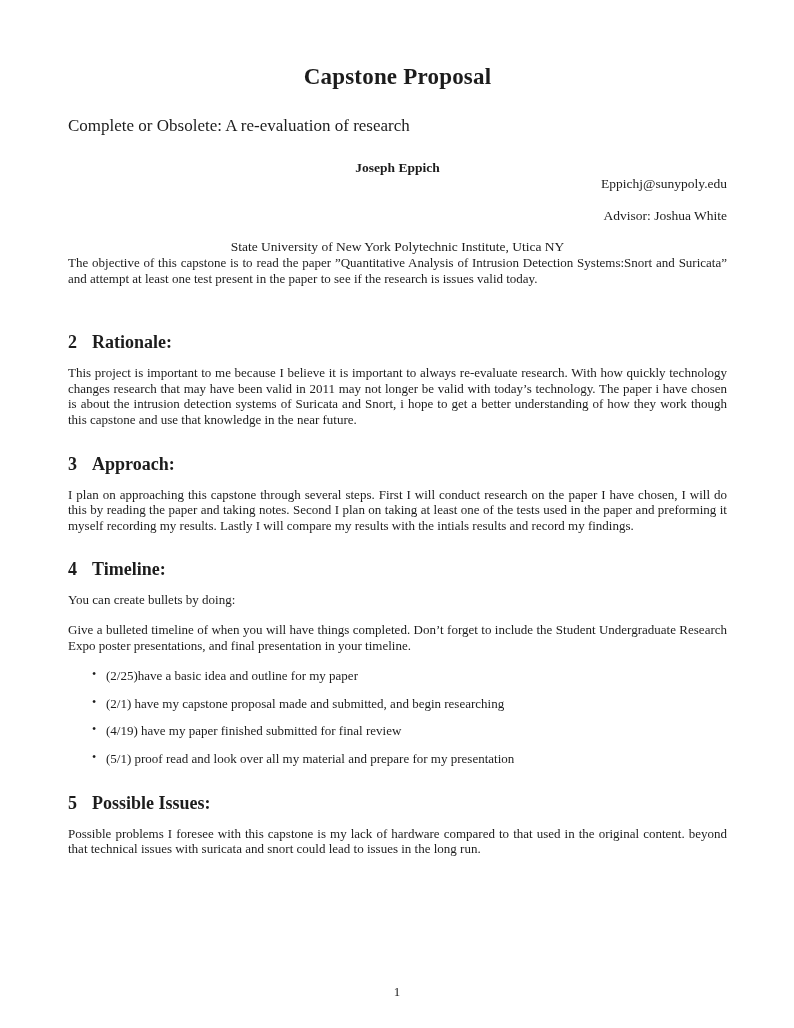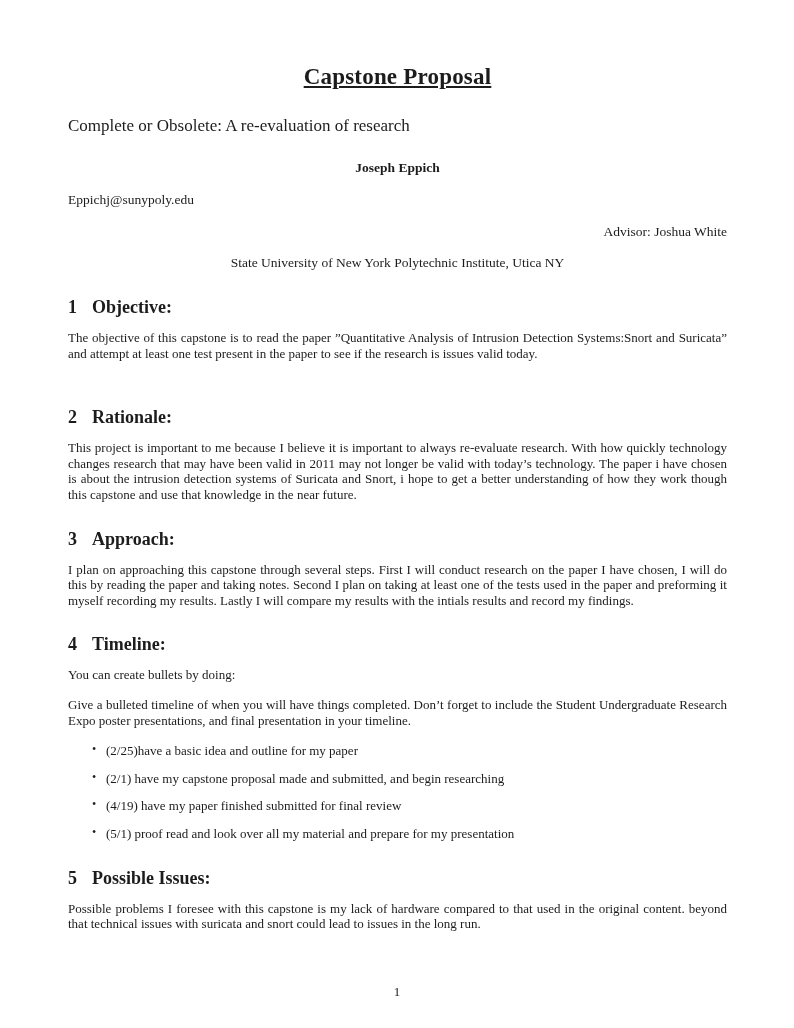--- a/index.html
+++ b/index.html
@@ -19,37 +19,36 @@
   }
   .content {
     padding: 64px 67px 0 68px;
   }
   .doc-title {
     font-size: 23px;
     font-weight: bold;
     text-align: center;
     margin: 0 0 26px 0;
     letter-spacing: 0.2px;
-    text-decoration: underline;
   }
   .doc-subtitle {
     font-size: 17px;
     font-weight: normal;
     margin: 0 0 24px 0;
   }
   .author-name {
     font-size: 13.5px;
     font-weight: bold;
     text-align: center;
-    margin: 16px;
+    margin: 0;
     line-height: 16px;
   }
   .author-email {
     font-size: 13.5px;
-    text-align: left;
+    text-align: right;
     margin: 0 0 16px 0;
     line-height: 16px;
   }
   .advisor {
     font-size: 13.5px;
     text-align: right;
     margin: 0 0 15px 0;
     line-height: 16px;
   }
   .institution {
@@ -116,23 +115,20 @@
 
     <h1 class="doc-title">Capstone Proposal</h1>
     <h2 class="doc-subtitle">Complete or Obsolete: A re-evaluation of research</h2>
 
     <p class="author-name">Joseph Eppich</p>
     <p class="author-email">Eppichj@sunypoly.edu</p>
     <p class="advisor">Advisor: Joshua White</p>
     <p class="institution">State University of New York Polytechnic Institute, Utica NY</p>
 
     <div>
-      <h3 class="section-heading">
-        <span class="sec-num">1</span><span>Objective:</span>
-      </h3>
       <p class="para">The objective of this capstone is to read the paper ”Quantitative Analysis of Intrusion Detection Systems:Snort and Suricata” and attempt at least one test present in the paper to see if the research is issues valid today.</p>
     </div>
 
     <div>
       <h3 class="section-heading section-extra-gap">
         <span class="sec-num">2</span><span>Rationale:</span>
       </h3>
       <p class="para">This project is important to me because I believe it is important to always re-evaluate research. With how quickly technology changes research that may have been valid in 2011 may not longer be valid with today’s technology. The paper i have chosen is about the intrusion detection systems of Suricata and Snort, i hope to get a better understanding of how they work though this capstone and use that knowledge in the near future.</p>
     </div>
 

